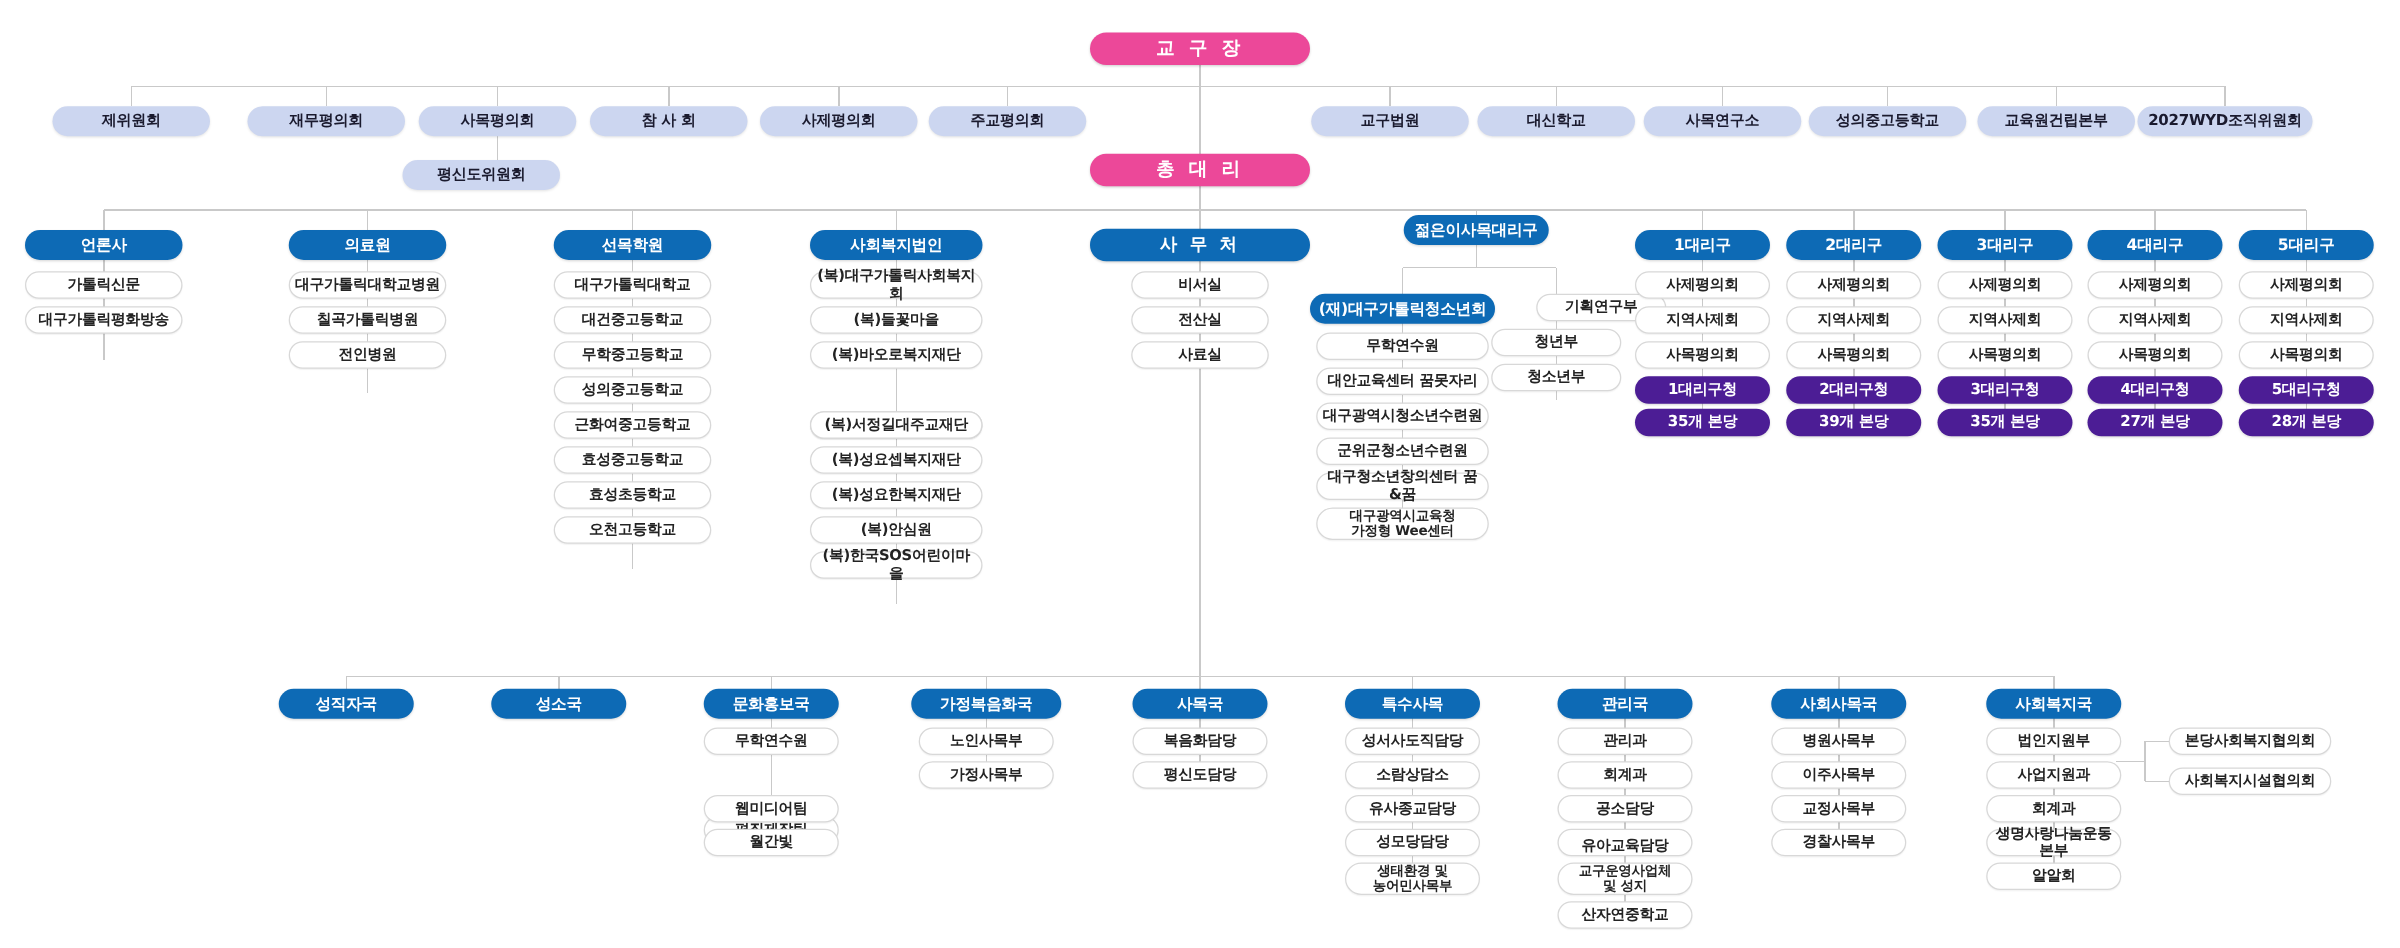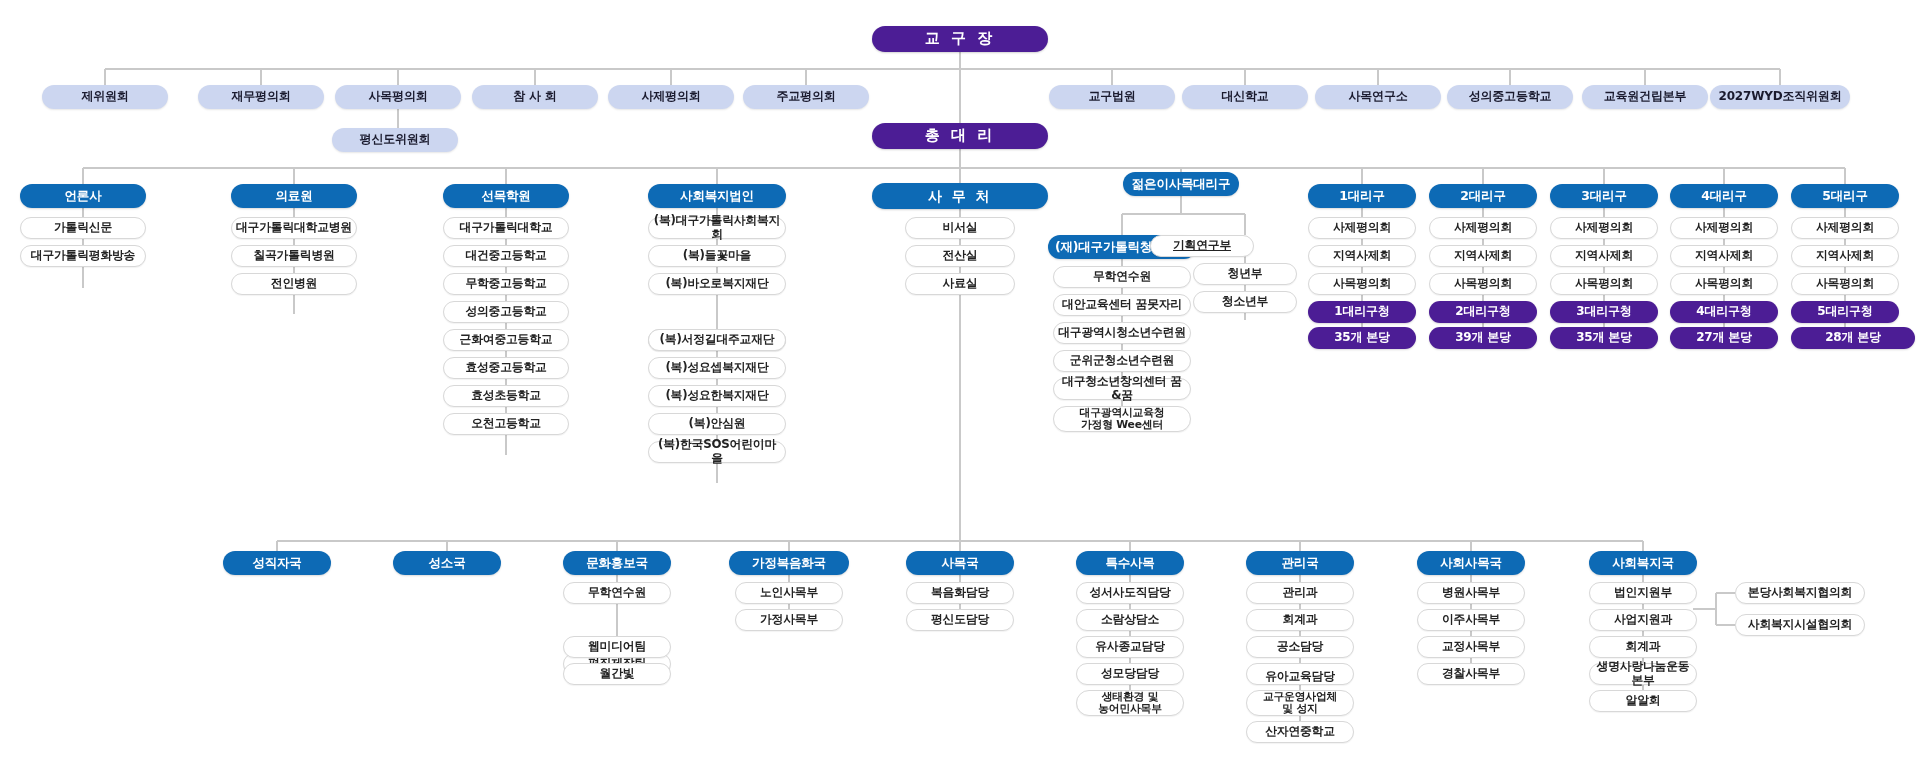--- a/index.html
+++ b/index.html
@@ -42,21 +42,21 @@
     font-size: 12.5px;
     font-weight: bold;
     line-height: 1.15;
     letter-spacing: -0.2px;
     white-space: pre-line;
     padding: 0 4px;
   }
 
   
   .node.root {
-    background: #4c1d95;
+    background: #ec4899;
     color: #ffffff;
     font-size: 15px;
     letter-spacing: 3px;
     height: 26px;
     box-shadow: 0 1px 2px rgba(0,0,0,0.18);
   }
   
   .node.root2 {
     background: #0d6ab5;
     color: #ffffff;
@@ -213,21 +213,21 @@
     <span>재무평의회</span></div>
   <div class="node lav" style="left:335px; top:85px; width:126px;">
     <span>사목평의회</span></div>
   <div class="node lav" style="left:472px; top:85px; width:126px;">
     <span>참 사 회</span></div>
   <div class="node lav" style="left:608px; top:85px; width:126px;">
     <span>사제평의회</span></div>
   <div class="node lav" style="left:743px; top:85px; width:126px;">
     <span>주교평의회</span></div>
 
-  <div class="node lav" style="left:332px; top:128px; width:126px;">
+  <div class="node lav" style="left:322px; top:128px; width:126px;">
     <span>평신도위원회</span></div>
 
   <div class="node lav" style="left:1049px; top:85px; width:126px;">
     <span>교구법원</span></div>
   <div class="node lav" style="left:1182px; top:85px; width:126px;">
     <span>대신학교</span></div>
   <div class="node lav" style="left:1315px; top:85px; width:126px;">
     <span>사목연구소</span></div>
   <div class="node lav" style="left:1447px; top:85px; width:126px;">
     <span>성의중고등학교</span></div>
@@ -313,21 +313,21 @@
   <div class="node leaf" style="left:1053px; top:322px; width:138px;">
     <span>대구광역시청소년수련원</span></div>
   <div class="node leaf" style="left:1053px; top:350px; width:138px;">
     <span>군위군청소년수련원</span></div>
   <div class="node leaf" style="left:1053px; top:378px; width:138px;">
     <span>대구청소년창의센터 꿈&amp;꿈</span></div>
   <div class="node leaf two-line" style="left:1053px; top:406px; width:138px;">
     <span>대구광역시교육청
 가정형 Wee센터</span></div>
 
-  <div class="node leaf" style="left:1150px; top:235px; width:104px;text-decoration:underline;">
+  <div class="node leaf" style="left:1229px; top:235px; width:104px;">
     <span>기획연구부</span></div>
   <div class="node leaf" style="left:1193px; top:263px; width:104px;">
     <span>청년부</span></div>
   <div class="node leaf" style="left:1193px; top:291px; width:104px;">
     <span>청소년부</span></div>
 
   <div class="node grp" style="left:1308px; top:184px; width:108px;">
     <span>1대리구</span></div>
   <div class="node leaf" style="left:1308px; top:217px; width:108px;">
     <span>사제평의회</span></div>
@@ -382,21 +382,21 @@
   <div class="node grp" style="left:1791px; top:184px; width:108px;">
     <span>5대리구</span></div>
   <div class="node leaf" style="left:1791px; top:217px; width:108px;">
     <span>사제평의회</span></div>
   <div class="node leaf" style="left:1791px; top:245px; width:108px;">
     <span>지역사제회</span></div>
   <div class="node leaf" style="left:1791px; top:273px; width:108px;">
     <span>사목평의회</span></div>
   <div class="node grp2" style="left:1791px; top:301px; width:108px;">
     <span>5대리구청</span></div>
-  <div class="node grp2" style="left:1791px; top:327px; width:124px;text-align:right;">
+  <div class="node grp2" style="left:1791px; top:327px; width:108px;text-align:right;">
     <span>28개 본당</span></div>
 
   <div class="node grp" style="left:223px; top:551px; width:108px;">
     <span>성직자국</span></div>
 
   <div class="node grp" style="left:393px; top:551px; width:108px;">
     <span>성소국</span></div>
 
   <div class="node grp" style="left:563px; top:551px; width:108px;">
     <span>문화홍보국</span></div>

